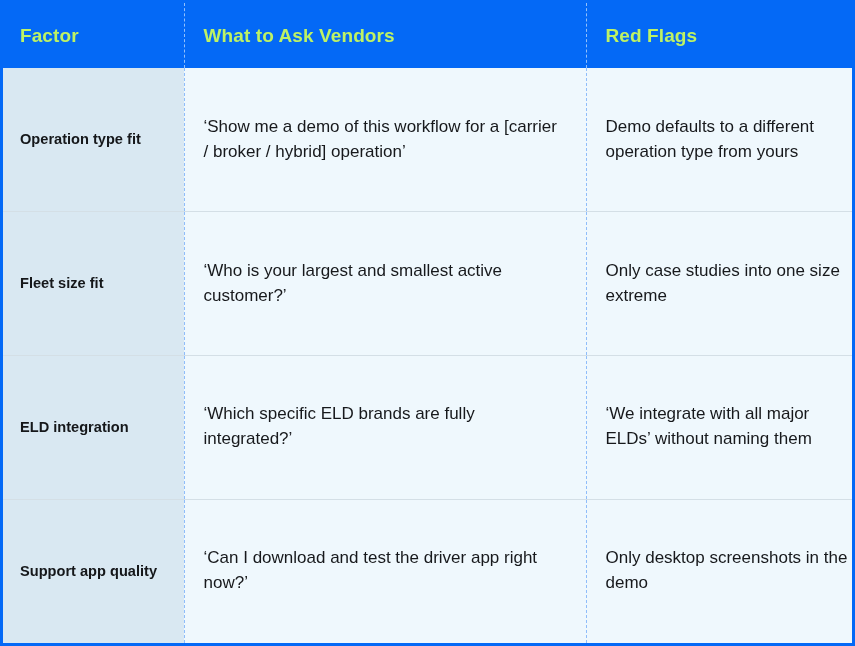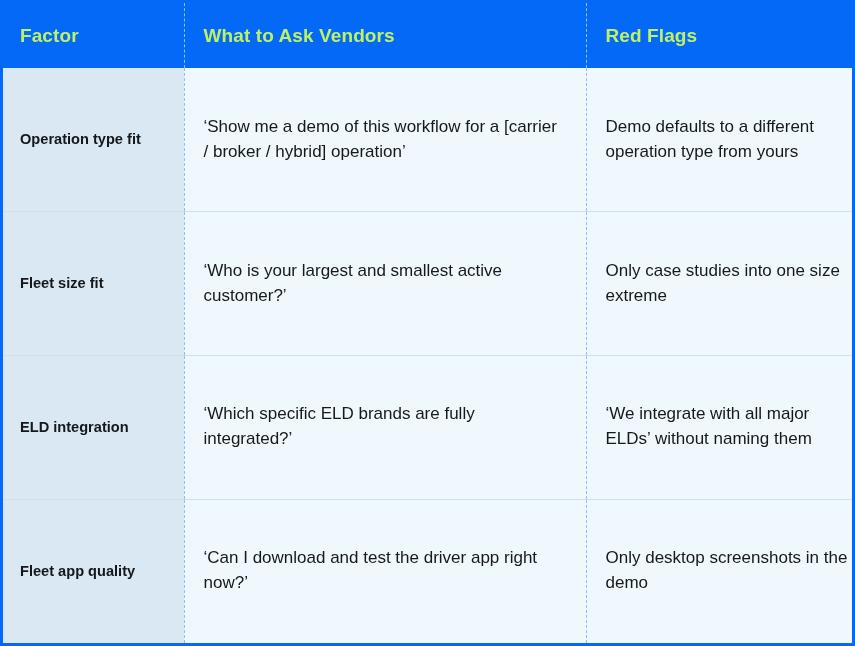--- a/index.html
+++ b/index.html
@@ -112,21 +112,21 @@
       </tr>
 
       <tr>
         <td class="cell-factor">ELD integration</td>
         <td class="cell-ask">‘Which specific ELD brands are fully integrated?’</td>
         <td class="cell-redflags">‘We integrate with all major ELDs’ without naming them</td>
       </tr>
 
 
       <tr>
-        <td class="cell-factor">Fleet app quality</td>
+        <td class="cell-factor">Support app quality</td>
         <td class="cell-ask">‘Can I download and test the driver app right now?’</td>
         <td class="cell-redflags">Only desktop screenshots in the demo</td>
       </tr>
 
 
 
     </tbody>
   </table>
 </div>
 

